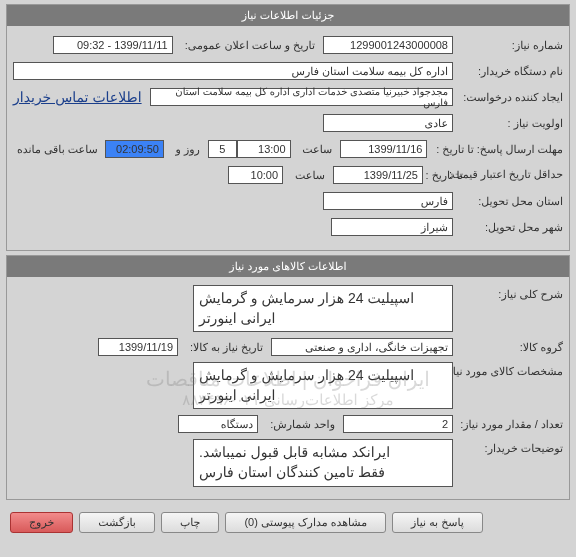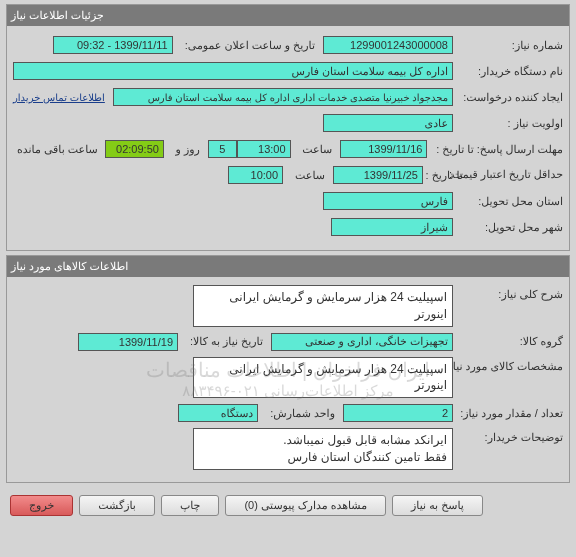--- a/index.html
+++ b/index.html
@@ -13,58 +13,58 @@
 }
 .panel {
   border: 1px solid #999;
   margin: 4px 6px;
   background: #d4d4d4;
   position: relative;
 }
 .panel-header {
   background: #7a7a7a;
   color: #fff;
-  padding: 4px 4px;
+  padding: 4px 14px;
   font-size: 11px;
   display: flex;
-  justify-content: flex-end;
+  justify-content: center;
   align-items: center;
 }
 .panel-body {
   padding: 8px 6px;
   position: relative;
 }
 .row {
   display: flex;
   align-items: center;
   margin-bottom: 4px;
   min-height: 22px;
 }
 .label {
   white-space: nowrap;
   padding-left: 4px;
   color: #333;
   font-size: 11px;
 }
 .field {
-  background: #5eead4;
+  background: #ffffff;
   border: 1px solid #555;
   height: 18px;
   padding: 1px 4px;
   font-size: 11px;
   color: #333;
   display: inline-flex;
   align-items: center;
 }
 .field-wide { flex: 1; min-width: 0; text-align: right; }
 .link {
   color: #1a3e8b;
   text-decoration: underline;
   cursor: pointer;
-  font-size: 10px;
+  font-size: 14px;
 }
 .gap { width: 8px; }
 .buttons-row {
   display: flex;
   gap: 6px;
   justify-content: flex-end;
   padding: 8px 10px 12px;
 }
 .btn {
   background: linear-gradient(#f5f5f5, #dcdcdc);
@@ -77,24 +77,24 @@
 }
 .btn-red {
   background: linear-gradient(#f28b8b, #d85a5a);
   border-color: #a33;
 }
 .textarea-like {
   background: #fff;
   border: 1px solid #555;
   min-height: 36px;
   padding: 3px 5px;
-  font-size: 12px;
+  font-size: 14px;
   flex: 1;
   line-height: 1.4;
-  text-align: right;
+  text-align: left;
 }
 .watermark {
   position: absolute;
   top: 50%;
   left: 50%;
   transform: translate(-50%, -50%);
   color: rgba(120,120,120,0.28);
   font-size: 20px;
   white-space: nowrap;
   pointer-events: none;
@@ -145,21 +145,21 @@
       <span class="field" style="width:90px">1399/11/16</span>
       <span class="gap"></span>
       <span class="label">ساعت</span>
       <span class="gap"></span>
       <span class="field" style="width:55px">13:00</span>
       <span style="flex:1"></span>
       <span class="field" style="width:30px;text-align:center;justify-content:center">5</span>
       <span class="gap"></span>
       <span class="label">روز و</span>
       <span class="gap"></span>
-      <span class="field" style="width:60px;background:#84cc16">02:09:50</span>
+      <span class="field" style="width:60px;background:#3b82f6">02:09:50</span>
       <span class="gap"></span>
       <span class="label">ساعت باقی مانده</span>
     </div>
 
     <div class="row">
       <span class="label" style="width:100px;line-height:1.2">حداقل تاریخ اعتبار قیمت:</span>
       <span class="label" style="width:40px">تا تاریخ :</span>
       <span class="field" style="width:90px">1399/11/25</span>
       <span class="gap"></span>
       <span class="label">ساعت</span>
@@ -195,21 +195,21 @@
       <span class="label" style="width:110px;padding-top:3px">شرح کلی نیاز:</span>
       <div class="textarea-like" style="min-height:30px;width:260px;flex:none">اسپیلیت 24 هزار سرمایش و گرمایش ایرانی اینورتر</div>
     </div>
 
     <div class="row">
       <span class="label" style="width:110px">گروه کالا:</span>
       <span class="field" style="width:182px">تجهیزات خانگی، اداری و صنعتی</span>
       <span class="gap"></span>
       <span class="label">تاریخ نیاز به کالا:</span>
       <span class="gap"></span>
-      <span class="field" style="width:100px">1399/11/19</span>
+      <span class="field" style="width:80px">1399/11/19</span>
     </div>
 
     <div class="row" style="align-items:flex-start">
       <span class="label" style="width:110px;padding-top:3px">مشخصات کالای مورد نیاز:</span>
       <div class="textarea-like" style="min-height:30px;width:260px;flex:none">اسپیلیت 24 هزار سرمایش و گرمایش ایرانی اینورتر</div>
     </div>
 
     <div class="row">
       <span class="label" style="width:110px">تعداد / مقدار مورد نیاز:</span>
       <span class="field" style="width:110px;direction:ltr;justify-content:flex-end">2</span>

